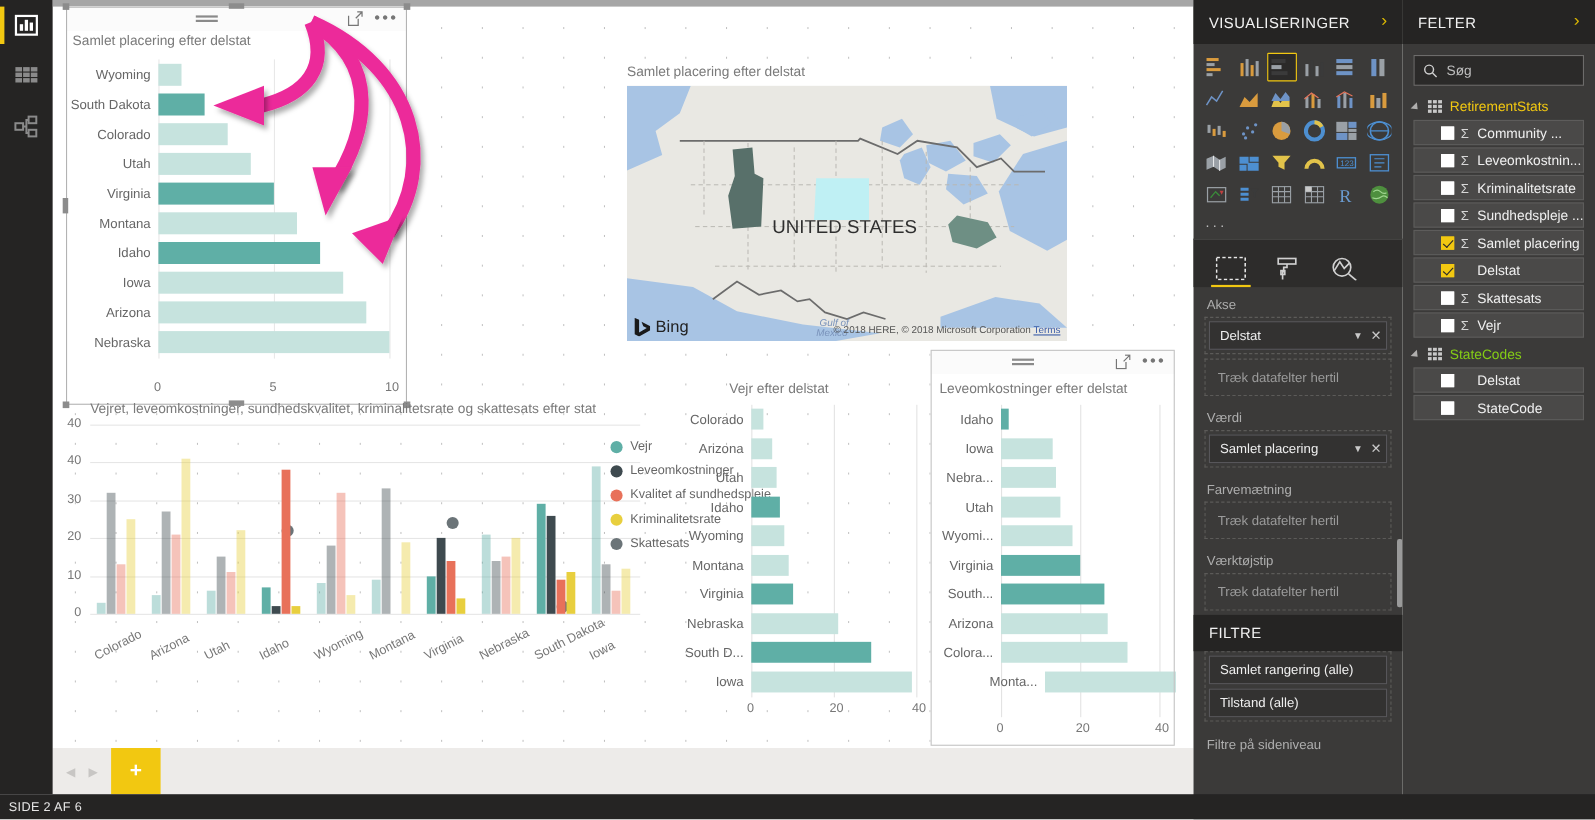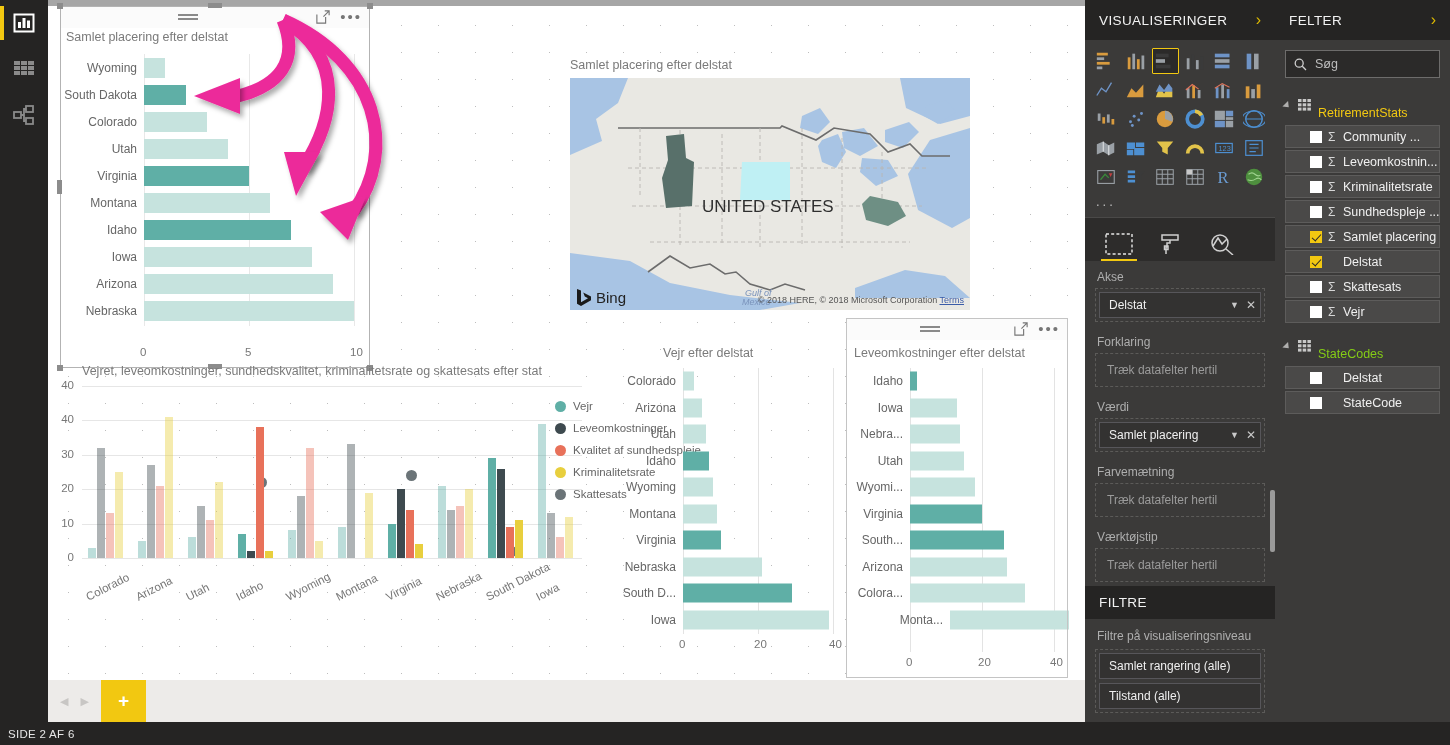--- a/index.html
+++ b/index.html
@@ -174,21 +174,21 @@
   .search-wrap { padding: 10px 10px 6px 10px; }
   .search {
     height: 28px; background: #2b2a29; border: 1px solid #6d6c6b;
     display: flex; align-items: center; padding: 0 8px;
   }
   .search .ph { font-size: 12.5px; color: #bdbdbd; margin-left: 8px; }
   .tbl-hdr {
     display: flex; align-items: center; gap: 7px; padding: 6px 8px 5px 8px;
     font-size: 12.5px;
   }
-  .tbl-hdr .nm { color: #F2C811; margin-top: 16px; }
+  .tbl-hdr .nm { color: #F2C811; }
   .tbl-hdr .nm.plain { color: #84cc16; }
   .tri { width: 0; height: 0; border-left: 4px solid transparent;
          border-right: 4px solid transparent; border-top: 5px solid #b0afae;
          transform: rotate(-45deg); }
   .fld-row {
     background: #4a4948; border: 1px solid #5d5c5b; height: 23px;
     margin: 0 10px 2px 10px; display: flex; align-items: center;
     padding-left: 24px; font-size: 12.5px; color: #f0f0f0;
   }
   .cbx {
@@ -977,21 +977,20 @@
 
     <div id="wells">
         <div class="sect-lbl">Akse</div>
         <div class="well">
           <div class="chip">
             <span class="nm">Delstat</span>
             <span class="cv">▼</span>
             <span class="cx">✕</span>
           </div>
         </div>
-        <div class="sect-lbl">Forklaring</div>
         <div class="well">
           <div class="drop">Træk datafelter hertil</div>
         </div>
         <div class="sect-lbl">Værdi</div>
         <div class="well">
           <div class="chip">
             <span class="nm">Samlet placering</span>
             <span class="cv">▼</span>
             <span class="cx">✕</span>
           </div>
@@ -1000,21 +999,20 @@
         <div class="well">
           <div class="drop">Træk datafelter hertil</div>
         </div>
         <div class="sect-lbl">Værktøjstip</div>
         <div class="well">
           <div class="drop">Træk datafelter hertil</div>
         </div>
       </div>
 
     <div class="filt-hdr">FILTRE</div>
-    <div class="filt-lbl">Filtre på visualiseringsniveau</div>
     <div class="filt-box" id="filtBox">
         <div class="filt-item">Samlet rangering (alle)</div>
         <div class="filt-item">Tilstand (alle)</div>
       </div>
     <div class="filt-foot">Filtre på sideniveau</div>
     <div class="vscroll"></div>
   </div>
 
   <div class="panel-fields">
     <div class="panel-hdr">

